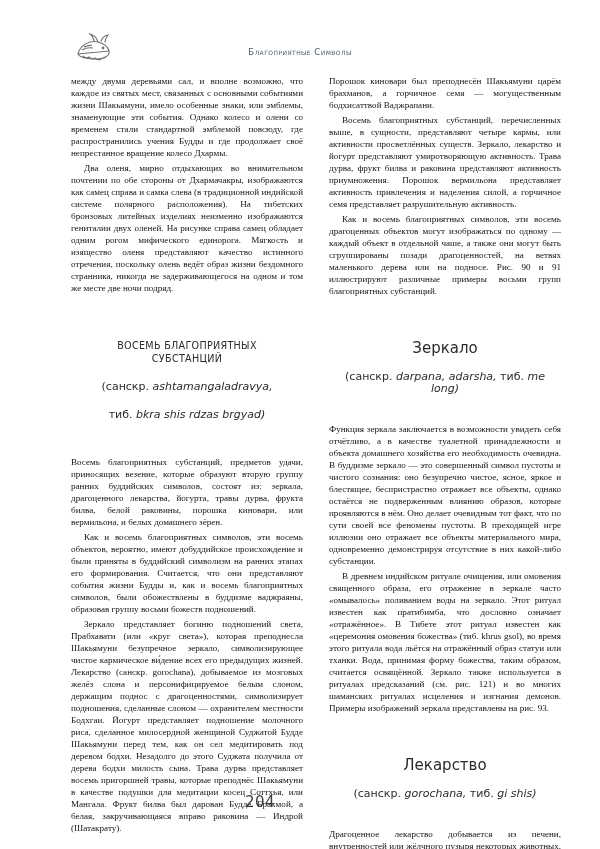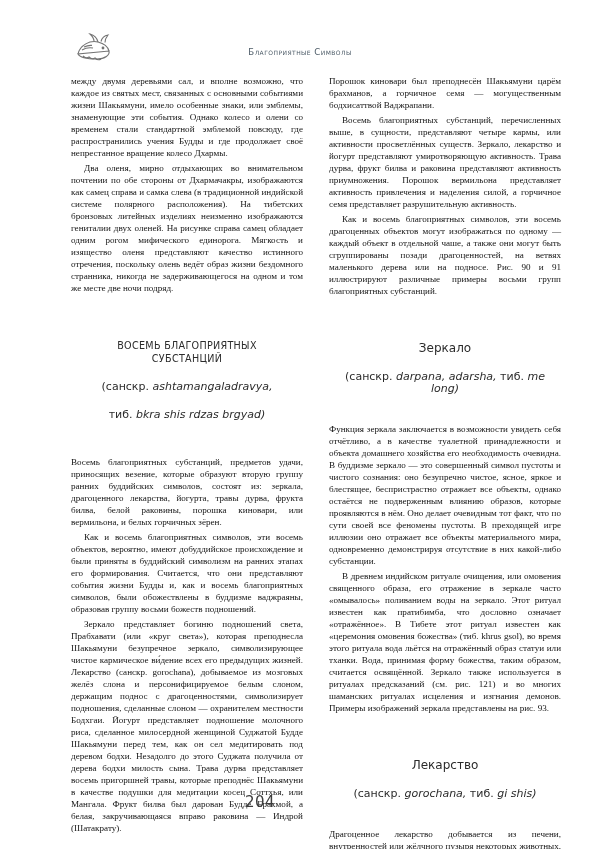--- a/index.html
+++ b/index.html
@@ -88,21 +88,21 @@
     letter-spacing: .3px;
     line-height: 13px;
   }
   .sec-sub {
     font-size: 11px;
     line-height: 12px;
     font-style: normal;
   }
   .sec-sub .lat { font-style: italic; }
   .sec-title-small {
-    font-size: 12px;
+    font-size: 15px;
     line-height: 13px;
   }
 
   .gap-lg { height: 26px; }
   .gap-md { height: 16px; }
   .gap-sm { height: 9px; }
 
   
   .folio {
     position: absolute;
@@ -149,21 +149,21 @@
     <div class="sec sec-main">ВОСЕМЬ БЛАГОПРИЯТНЫХ СУБСТАНЦИЙ</div>
     <div class="sec sec-sub">
       <span>(санскр. </span><span class="lat">ashtamangaladravya,</span>
     </div>
     <div class="sec sec-sub">
       <span>тиб. </span><span class="lat">bkra shis rdzas brgyad)</span>
     </div>
 
     <div class="gap-md"></div>
 
-    <p class="body noindent">Восемь благоприятных субстанций, предметов удачи, приносящих везение, которые образуют вторую группу ранних буддийских символов, состоят из: зеркала, драгоценного лекарства, йогурта, травы дурва, фрукта билва, белой раковины, порошка киновари, или вермильона, и белых горчичных зёрен.</p>
+    <p class="body noindent">Восемь благоприятных субстанций, предметов удачи, приносящих везение, которые образуют вторую группу ранних буддийских символов, состоят из: зеркала, драгоценного лекарства, йогурта, травы дурва, фрукта билва, белой раковины, порошка киновари, или вермильона, и белых домашнего зёрен.</p>
     <p class="body">Как и восемь благоприятных символов, эти восемь объектов, вероятно, имеют добуддийское происхождение и были приняты в буддийский символизм на ранних этапах его формирования. Считается, что они представляют события жизни Будды и, как и восемь благоприятных символов, были обожествлены в буддизме ваджраяны, образовав группу восьми божеств подношений.</p>
     <p class="body">Зеркало представляет богиню подношений света, Прабхавати (или «круг света»), которая преподнесла Шакьямуни безупречное зеркало, символизирующее чистое кармическое ви́дение всех его предыдущих жизней. Лекарство (санскр. gorochana), добываемое из мозговых желёз слона и персонифицируемое белым слоном, держащим поднос с драгоценностями, символизирует подношения, сделанные слоном — охранителем местности Бодхгаи. Йогурт представляет подношение молочного риса, сделанное милосердной женщиной Суджатой Будде Шакьямуни перед тем, как он сел медитировать под деревом бодхи. Незадолго до этого Суджата получила от дерева бодхи милость сына. Трава дурва представляет восемь пригоршней травы, которые преподнёс Шакьямуни в качестве подушки для медитации косец Соттхья, или Мангала. Фрукт билва был дарован Будде Брахмой, а белая, закручивающаяся вправо раковина — Индрой (Шатакрату).</p>
   </div>
 
   <div class="col col-right">
 
     <p class="body noindent">Порошок киновари был преподнесён Шакьямуни царём брахманов, а горчичное семя — могущественным бодхисаттвой Ваджрапани.</p>
     <p class="body">Восемь благоприятных субстанций, перечисленных выше, в сущности, представляют четыре кармы, или активности просветлённых существ. Зеркало, лекарство и йогурт представляют умиротворяющую активность. Трава дурва, фрукт билва и раковина представляют активность приумножения. Порошок вермильона представляет активность привлечения и наделения силой, а горчичное семя представляет разрушительную активность.</p>
     <p class="body">Как и восемь благоприятных символов, эти восемь драгоценных объектов могут изображаться по одному — каждый объект в отдельной чаше, а также они могут быть сгруппированы позади драгоценностей, на ветвях маленького дерева или на подносе. Рис. 90 и 91 иллюстрируют различные примеры восьми групп благоприятных субстанций.</p>
 

